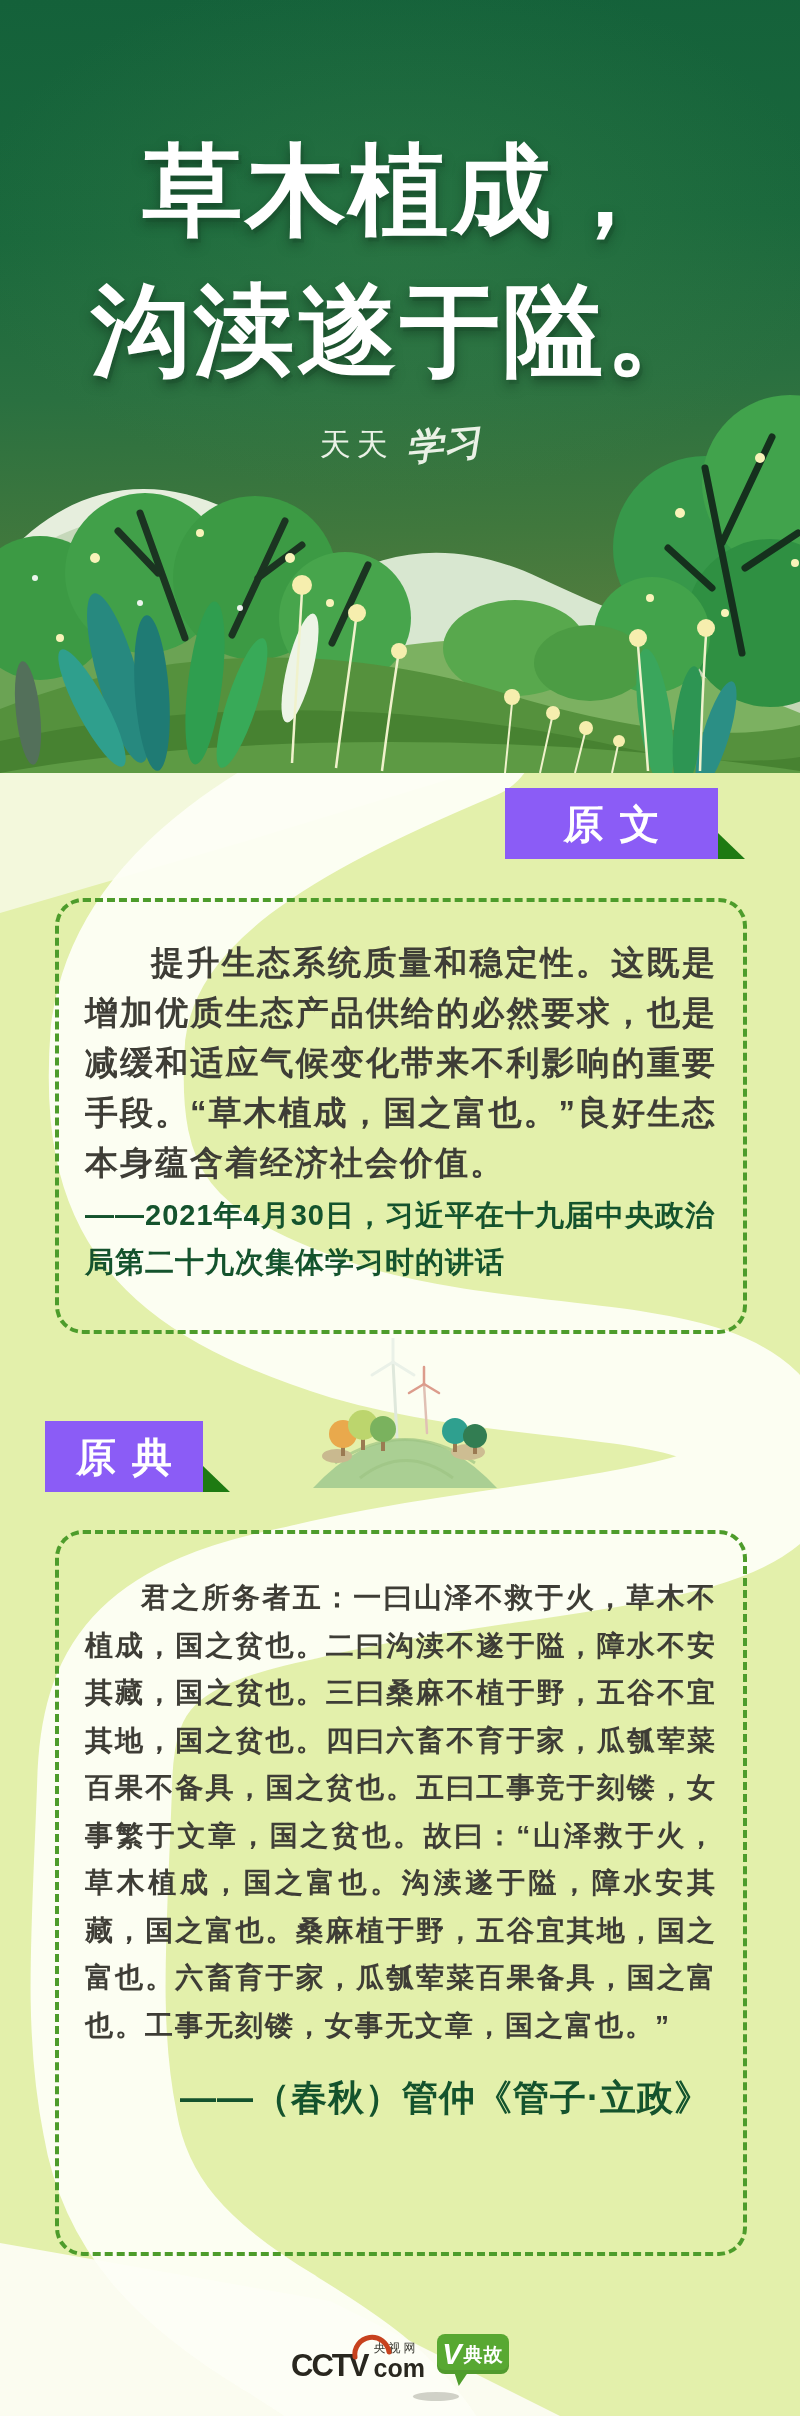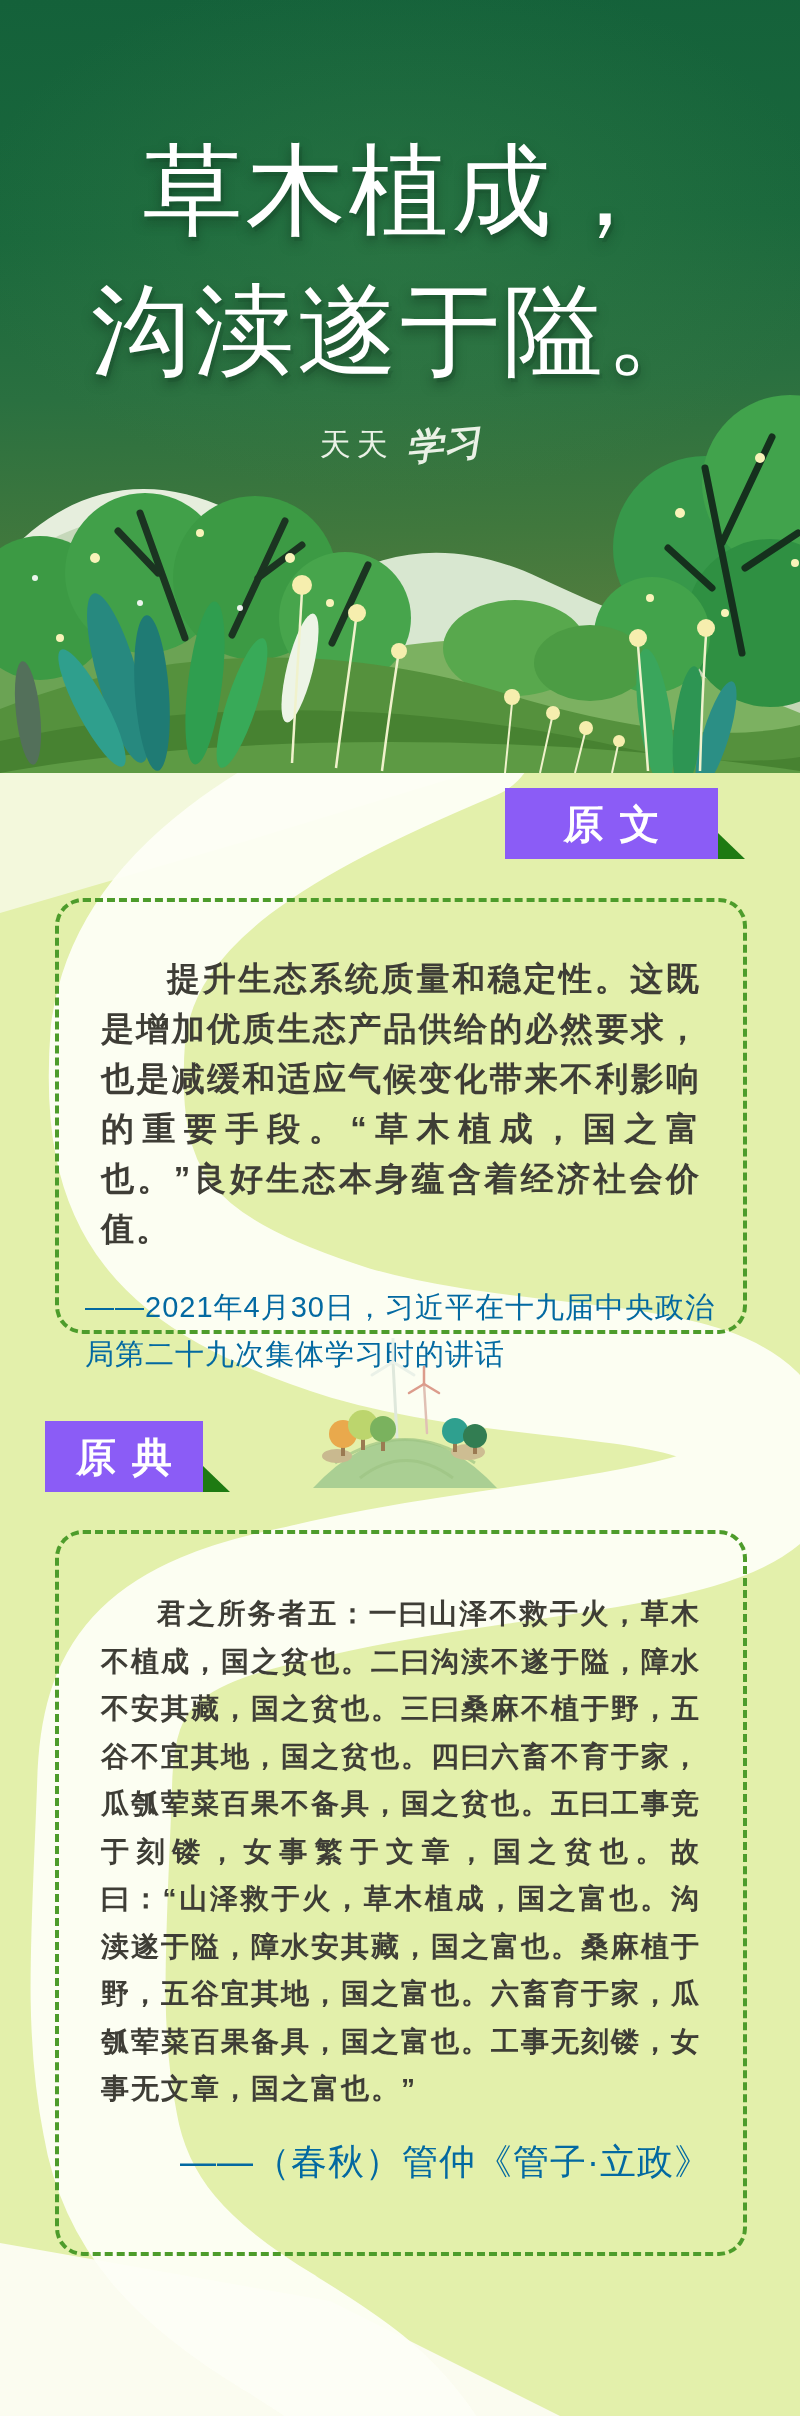--- a/index.html
+++ b/index.html
@@ -6,21 +6,21 @@
   .page{position:relative;width:800px;height:2416px;overflow:hidden;
         font-family:"Liberation Sans", sans-serif;}
 
   
   .hero{position:absolute;left:0;top:0;width:800px;height:773px;
         background:
           radial-gradient(ellipse 620px 380px at 50% 30%, rgba(70,140,80,.30), rgba(0,0,0,0) 70%),
           linear-gradient(178deg,#14613a 0%,#1a683c 30%,#2a7040 50%,#40783d 68%,#557e3e 82%,#5f8342 100%);}
   .hero-title{position:absolute;left:0;top:120px;width:100%;margin:0;
         display:flex;flex-direction:column;align-items:center;
-        font-size:100px;line-height:140px;font-weight:400;color:#ffffff;letter-spacing:3px;
+        font-size:100px;line-height:140px;font-weight:700;color:#ffffff;letter-spacing:3px;
         text-shadow:0 6px 12px rgba(14,48,26,.55), 3px 4px 0 rgba(18,70,40,.20);}
   .brand{position:absolute;left:0;top:418px;width:100%;text-align:center;color:#f4f8ef;}
   .brand-regular{font-family:"Liberation Serif", serif;font-size:31px;letter-spacing:6px;opacity:.95;margin-top:44px;}
   .brand-script{display:inline-block;font-family:"DejaVu Serif", serif;font-style:italic;font-weight:700;
         font-size:37px;margin-left:8px;transform:rotate(-5deg) translateY(2px);opacity:.95;}
   .landscape{position:absolute;left:0;bottom:0;width:800px;height:400px;display:block;}
 
   
   .content{position:absolute;left:0;top:773px;width:800px;height:1643px;background:#e3f0ab;}
   .path-bg{position:absolute;left:0;top:0;width:800px;height:1643px;display:block;}
@@ -29,24 +29,24 @@
   .label-text{color:#ffffff;font-size:40px;font-weight:700;letter-spacing:16px;margin-right:-16px;line-height:1;}
   .label-shadow{position:absolute;left:100%;bottom:0;width:27px;height:26px;background:#1e7a12;
         clip-path:polygon(0 0,100% 100%,0 100%);}
   .label-yw{left:505px;top:15px;width:213px;}
   .label-yd{left:45px;top:648px;width:158px;}
 
   .quote-box{position:absolute;left:55px;width:692px;border:4px dashed #4d9c2b;border-radius:28px;
         box-sizing:border-box;z-index:2;background:transparent;}
   .box1{top:125px;height:436px;padding:36px 26px 0 26px;}
   .box2{top:757px;height:726px;padding:40px 26px 0 26px;}
-  .para{margin:16px;color:#3e3d36;font-weight:700;text-align:justify;text-indent:2em;}
+  .para{margin:0;color:#3e3d36;font-weight:700;text-align:justify;text-indent:2em;}
   .box1 .para{font-size:33px;line-height:50px;letter-spacing:2px;}
   .box2 .para{font-size:28px;line-height:47.5px;letter-spacing:2px;}
-  .attr{margin:30px 0 0 0;color:#0369a1;font-weight:400;}
+  .attr{margin:4px 0 0 0;color:#14532d;font-weight:700;}
   .box1 .attr{font-size:29px;line-height:47px;letter-spacing:1px;text-align:left;}
   .box2 .attr{font-size:36px;line-height:46px;letter-spacing:1px;text-align:right;margin-top:26px;padding-right:6px;}
 
   .mound{position:absolute;left:305px;top:565px;width:200px;height:152px;z-index:3;display:block;}
 
   
   .footer{position:absolute;left:0;top:1557px;width:800px;height:80px;z-index:4;
         display:flex;justify-content:center;align-items:flex-start;}
   .cctv-wrap{position:relative;display:flex;align-items:flex-end;margin-top:12px;}
   .cctv{font-size:31px;font-weight:900;letter-spacing:-2px;color:#29271f;line-height:1;}
@@ -251,14 +251,32 @@
         <circle cx="150" cy="93" r="13" fill="#2fa08f"></circle>
         <circle cx="170" cy="98" r="12" fill="#327d52"></circle>
       </g>
     </svg>
 
     <div class="quote-box box2">
       <p class="para">君之所务者五：一曰山泽不救于火，草木不植成，国之贫也。二曰沟渎不遂于隘，障水不安其藏，国之贫也。三曰桑麻不植于野，五谷不宜其地，国之贫也。四曰六畜不育于家，瓜瓠荤菜百果不备具，国之贫也。五曰工事竞于刻镂，女事繁于文章，国之贫也。故曰：“山泽救于火，草木植成，国之富也。沟渎遂于隘，障水安其藏，国之富也。桑麻植于野，五谷宜其地，国之富也。六畜育于家，瓜瓠荤菜百果备具，国之富也。工事无刻镂，女事无文章，国之富也。”</p>
       <p class="attr">——（春秋）管仲《管子·立政》</p>
     </div>
 
+    <footer class="footer">
+      <div class="cctv-wrap">
+        <span class="cctv">CCTV</span>
+        <svg class="swoosh" viewBox="0 0 46 38">
+          <path d="M8,32 A15,15 0 1 1 42,27" fill="none" stroke="#c7421e" stroke-width="5" stroke-linecap="round"></path>
+        </svg>
+        <span class="stack">
+          <span class="cn">央视网</span>
+          <span class="com">com</span>
+        </span>
+      </div>
+      <div class="badge">
+        <span class="badge-v">V</span>
+        <span class="badge-label">典故</span>
+        <span class="badge-tail"></span>
+      </div>
+      <span class="badge-shadow"></span>
+    </footer>
   </section>
 </div>
 
 </body></html>

